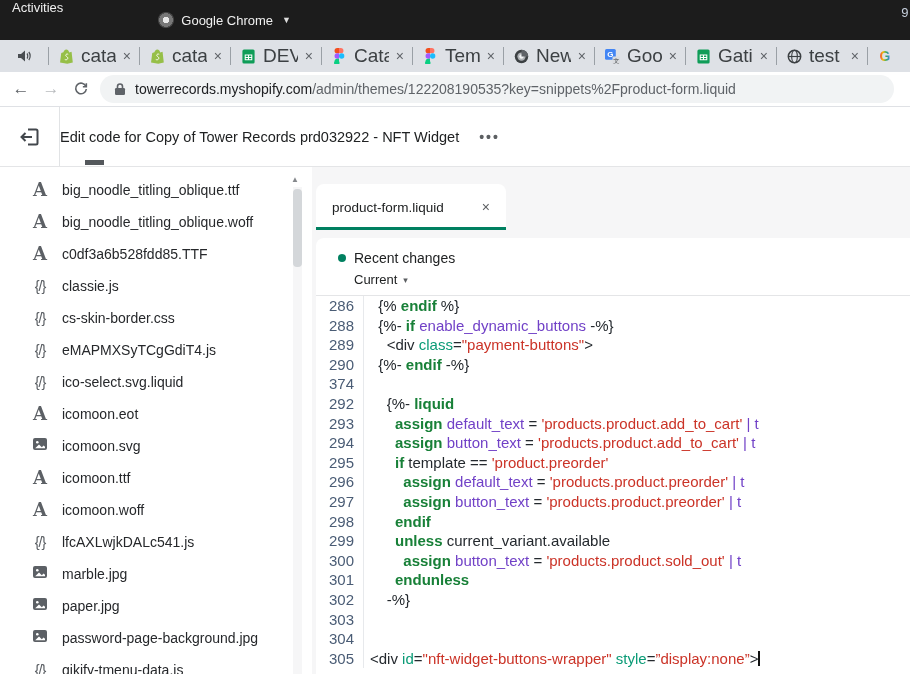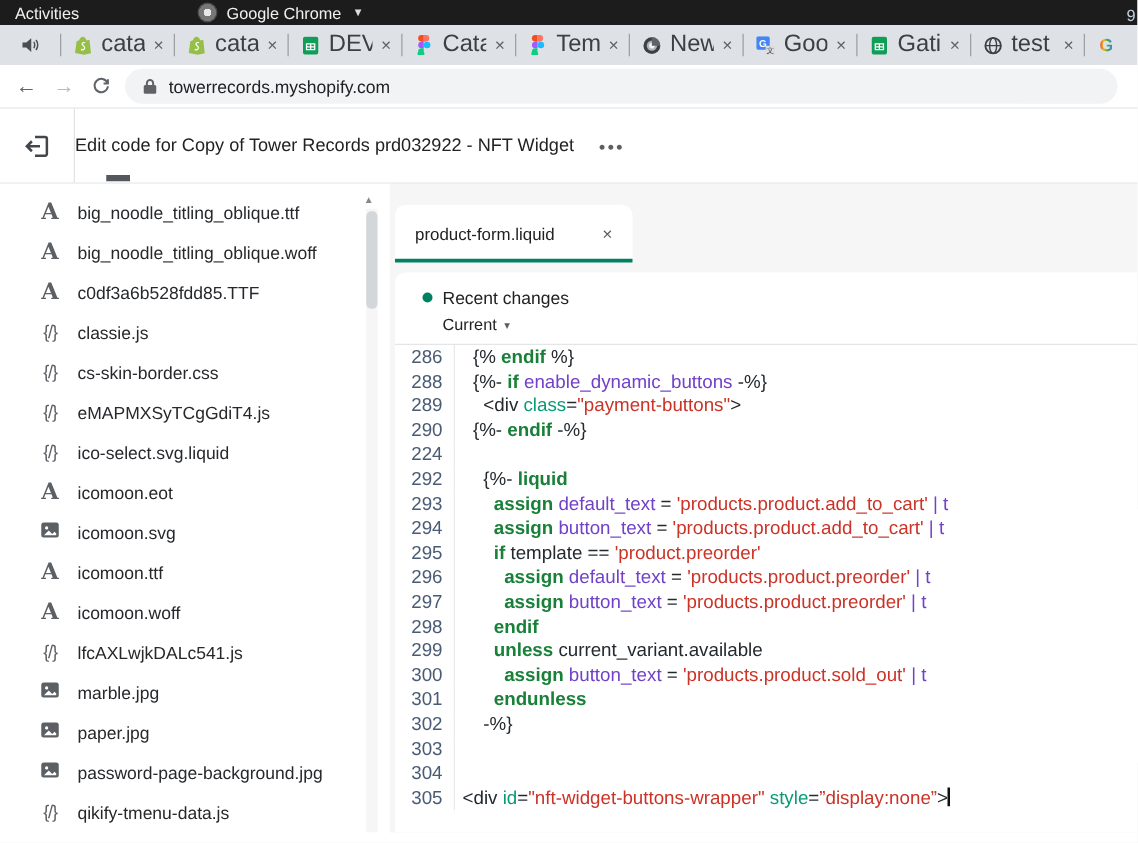--- a/index.html
+++ b/index.html
@@ -1,20 +1,20 @@
 <!DOCTYPE html>
 <html><head>
 <meta charset="utf-8">
 <style>
   html,body{margin:0;padding:0;}
   body{width:910px;height:674px;overflow:hidden;background:#fff;
        font-family:"Liberation Sans",sans-serif;-webkit-font-smoothing:antialiased;}
 
   
-  .topbar{height:20px;background:#1c1c1c;color:#f0f0f0;display:flex;align-items:center;
+  .topbar{height:40px;background:#1c1c1c;color:#f0f0f0;display:flex;
           font-size:13px;position:relative;}
   .activities{margin-left:12px;}
   .app-chip{display:flex;align-items:center;gap:7px;margin-left:95px;}
   .chrome-mini{width:16px;height:16px;border-radius:50%;
      background:radial-gradient(circle at 50% 50%, #e8e8e8 0 26%, #777 27% 60%, #4a4a4a 61% 100%);}
   .app-caret{font-size:9px;color:#ddd;margin-left:2px;}
   .clock{position:absolute;right:-10px;top:5px;color:#c7d0de;}
 
   
   .tabstrip{height:32px;background:#dee1e6;display:flex;align-items:center;overflow:hidden;}
@@ -223,20 +223,21 @@
       <path d="M19.4 8A8 8 0 1 0 20 12" stroke="#5f6368" stroke-width="2.4" fill="none"></path>
       <path d="M20 3.5v5.2h-5.2" fill="none" stroke="#5f6368" stroke-width="2.4"></path>
     </svg>
   </span>
   <div class="omnibox">
     <svg width="12" height="14" viewBox="0 0 12 14" style="margin-right:9px;flex-shrink:0">
       <rect x="1" y="6" width="10" height="7" rx="1.2" fill="#5f6368"></rect>
       <path d="M3.5 6V4.5a2.5 2.5 0 0 1 5 0V6" stroke="#5f6368" stroke-width="1.6" fill="none"></path>
     </svg>
     <span class="host">towerrecords.myshopify.com</span>
+      <span class="upath">/admin/themes/122208190535?key=snippets%2Fproduct-form.liquid</span>
   </div>
 </div>
 
 <div class="appheader">
   <span class="exit-btn">
     <svg width="24" height="24" viewBox="0 0 24 24">
       <path d="M10 4.5h8a1.5 1.5 0 0 1 1.5 1.5v12a1.5 1.5 0 0 1-1.5 1.5h-8" fill="none" stroke="#42474c" stroke-width="2"></path>
       <path d="M14 12H3.5M7.5 8l-4 4 4 4" fill="none" stroke="#42474c" stroke-width="2"></path>
     </svg>
   </span>
@@ -351,21 +352,21 @@
         <div class="cur-row">
           <span class="cur-label">Current</span>
           <span class="cur-caret">▾</span>
         </div>
       </div>
       <div class="code" id="code">
           <div class="code-row"><span class="ln">286</span><span class="ct"><span class="tk-p">  {% </span><span class="tk-k">endif</span><span class="tk-p"> %}</span></span></div>
           <div class="code-row"><span class="ln">288</span><span class="ct"><span class="tk-p">  {%- </span><span class="tk-k">if</span><span class="tk-p"> </span><span class="tk-v">enable_dynamic_buttons</span><span class="tk-p"> -%}</span></span></div>
           <div class="code-row"><span class="ln">289</span><span class="ct"><span class="tk-p">    &lt;div </span><span class="tk-a">class</span><span class="tk-p">=</span><span class="tk-s">"payment-buttons"</span><span class="tk-p">&gt;</span></span></div>
           <div class="code-row"><span class="ln">290</span><span class="ct"><span class="tk-p">  {%- </span><span class="tk-k">endif</span><span class="tk-p"> -%}</span></span></div>
-          <div class="code-row"><span class="ln">224</span><span class="ct"></span></div>
+          <div class="code-row"><span class="ln">374</span><span class="ct"></span></div>
           <div class="code-row"><span class="ln">292</span><span class="ct"><span class="tk-p">    {%- </span><span class="tk-k">liquid</span></span></div>
           <div class="code-row"><span class="ln">293</span><span class="ct"><span class="tk-p">      </span><span class="tk-k">assign</span><span class="tk-p"> </span><span class="tk-v">default_text</span><span class="tk-p"> = </span><span class="tk-s">'products.product.add_to_cart'</span><span class="tk-p"> </span><span class="tk-f">| t</span></span></div>
           <div class="code-row"><span class="ln">294</span><span class="ct"><span class="tk-p">      </span><span class="tk-k">assign</span><span class="tk-p"> </span><span class="tk-v">button_text</span><span class="tk-p"> = </span><span class="tk-s">'products.product.add_to_cart'</span><span class="tk-p"> </span><span class="tk-f">| t</span></span></div>
           <div class="code-row"><span class="ln">295</span><span class="ct"><span class="tk-p">      </span><span class="tk-k">if</span><span class="tk-p"> template == </span><span class="tk-s">'product.preorder'</span></span></div>
           <div class="code-row"><span class="ln">296</span><span class="ct"><span class="tk-p">        </span><span class="tk-k">assign</span><span class="tk-p"> </span><span class="tk-v">default_text</span><span class="tk-p"> = </span><span class="tk-s">'products.product.preorder'</span><span class="tk-p"> </span><span class="tk-f">| t</span></span></div>
           <div class="code-row"><span class="ln">297</span><span class="ct"><span class="tk-p">        </span><span class="tk-k">assign</span><span class="tk-p"> </span><span class="tk-v">button_text</span><span class="tk-p"> = </span><span class="tk-s">'products.product.preorder'</span><span class="tk-p"> </span><span class="tk-f">| t</span></span></div>
           <div class="code-row"><span class="ln">298</span><span class="ct"><span class="tk-p">      </span><span class="tk-k">endif</span></span></div>
           <div class="code-row"><span class="ln">299</span><span class="ct"><span class="tk-p">      </span><span class="tk-k">unless</span><span class="tk-p"> current_variant.available</span></span></div>
           <div class="code-row"><span class="ln">300</span><span class="ct"><span class="tk-p">        </span><span class="tk-k">assign</span><span class="tk-p"> </span><span class="tk-v">button_text</span><span class="tk-p"> = </span><span class="tk-s">'products.product.sold_out'</span><span class="tk-p"> </span><span class="tk-f">| t</span></span></div>
           <div class="code-row"><span class="ln">301</span><span class="ct"><span class="tk-p">      </span><span class="tk-k">endunless</span></span></div>

